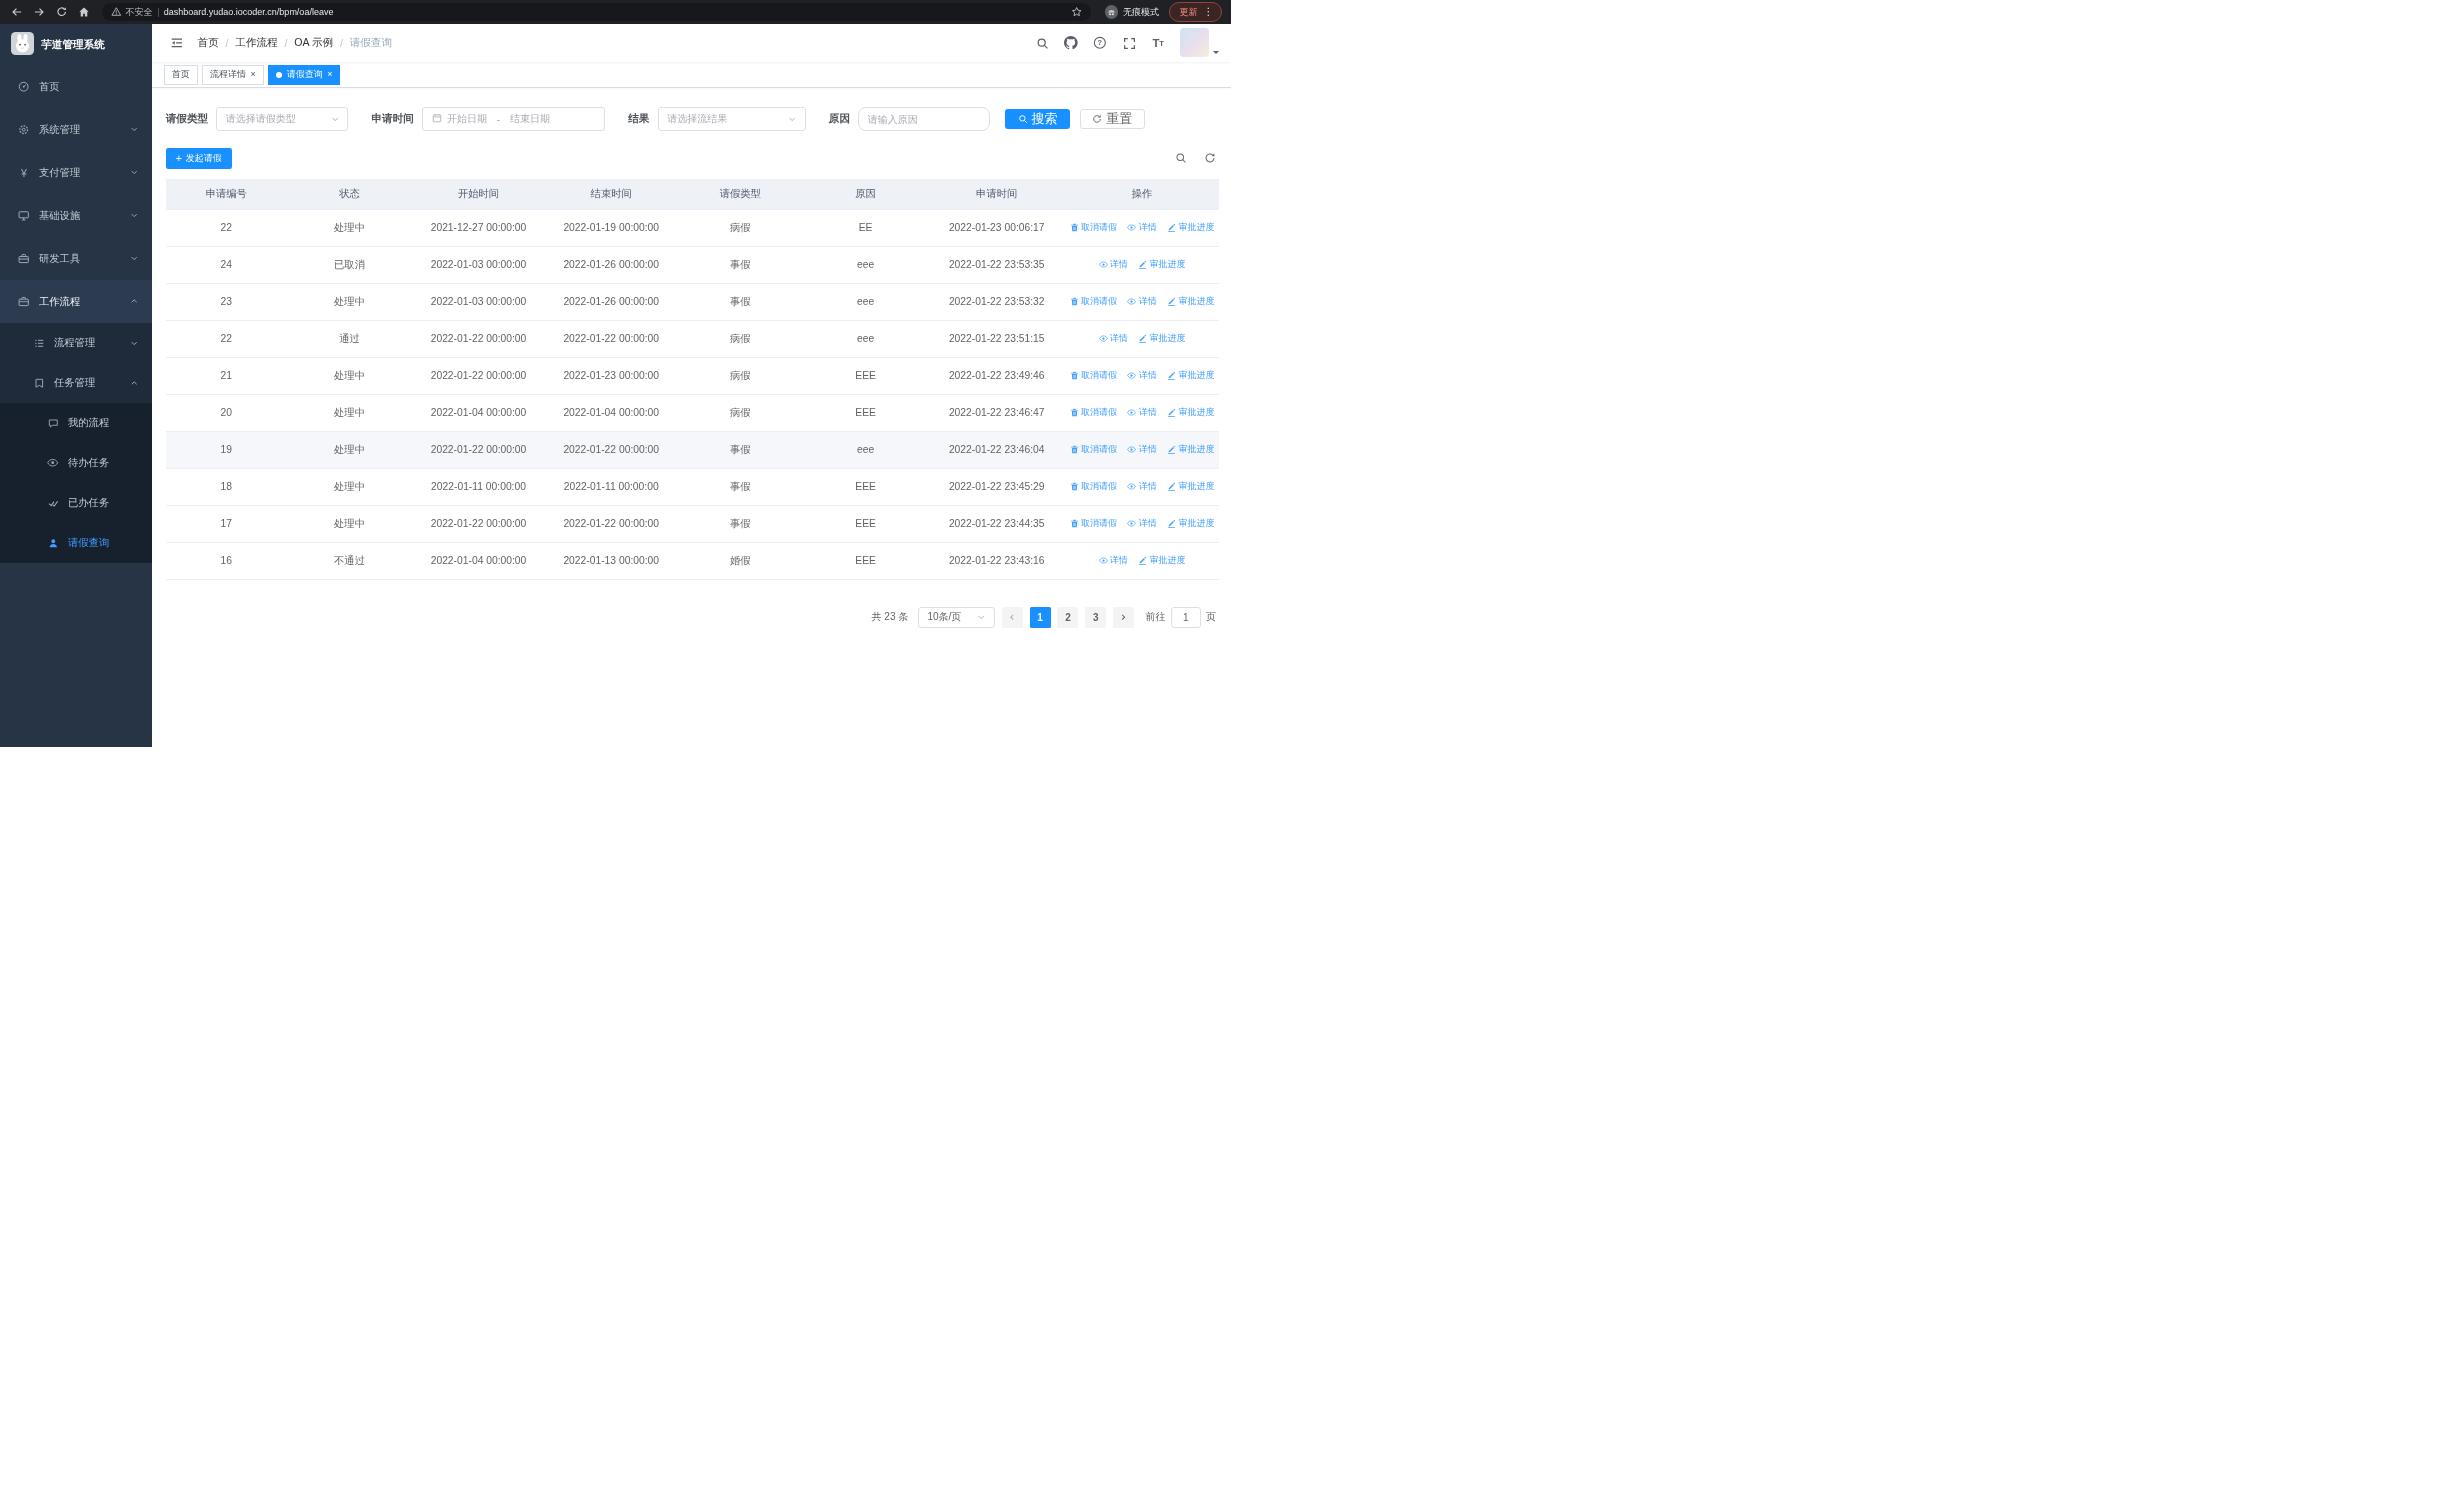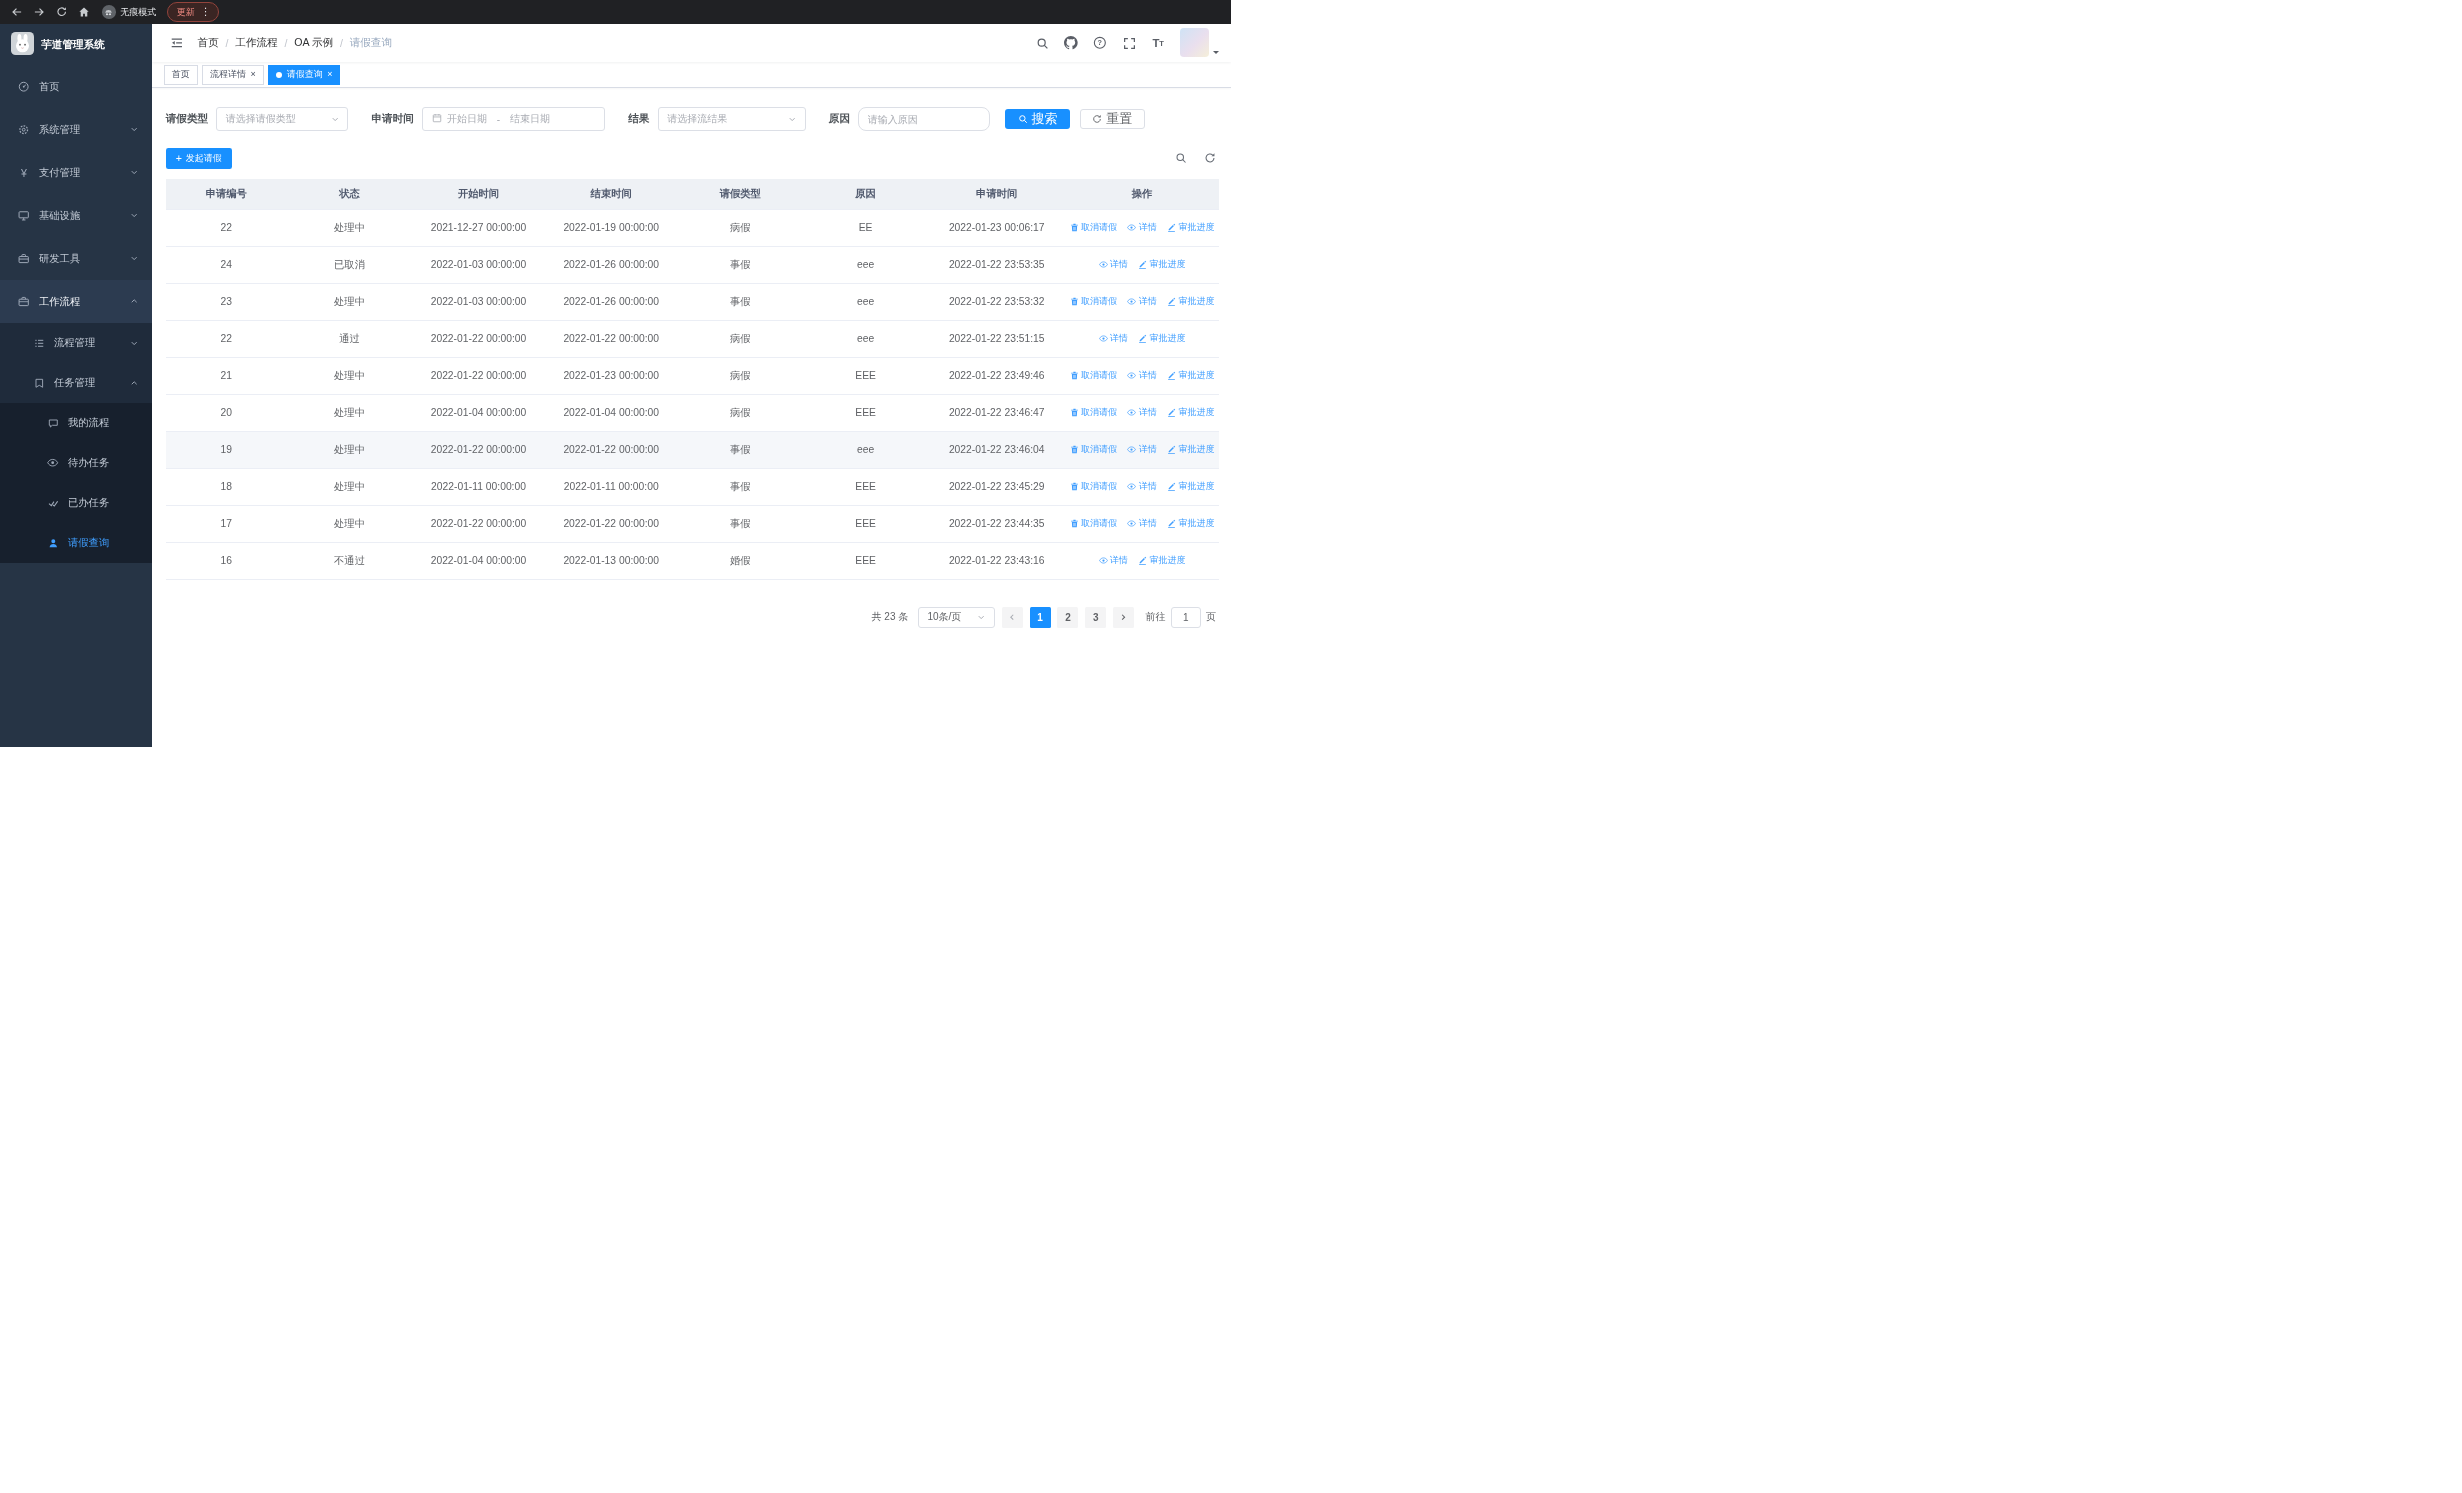--- a/index.html
+++ b/index.html
@@ -84,21 +84,21 @@
   .btn-default { background:#fff; color:#606266; border-color:#dcdfe6; }
 
   .toolbar-row { display:flex; align-items:center; padding:16.7px 15px 0 13.7px; }
   .btn-sm { height:21px; font-size:9px; padding:0 9px; border-radius:2.3px; }
   .tool-icons { margin-left:auto; display:flex; align-items:center; gap:16.7px; color:#646a73; }
   .tool-icons .t-ic { display:flex; cursor:pointer; }
 
   
   .table-wrap { padding:10.6px 12px 0 13.7px; }
   table { width:100%; border-collapse:collapse; table-layout:fixed; }
-  th { background:#eef1f5; color:#515a6e; font-size:10.3px; font-weight:700; height:30px;
+  th { background:#eef1f5; color:#515a6e; font-size:10.3px; font-weight:400; height:30px;
     text-align:center; border-bottom:0.8px solid #ebeef5; }
   td { height:37px; text-align:center; font-size:10.3px; color:#606266;
     border-bottom:0.8px solid #ebeef5; white-space:nowrap; overflow:hidden; }
   tr.is-hover td { background:#f5f7fa; }
   .op-link { color:#409eff; font-size:9px; display:inline-flex; align-items:center; gap:2.3px;
     margin:0 3.8px; cursor:pointer; }
 
   
   .pagination { display:flex; align-items:center; justify-content:flex-end; gap:6.8px;
     padding:27px 15px 0 0; font-size:10px; color:#606266; }
@@ -134,20 +134,39 @@
           <path fill="none" stroke="currentColor" stroke-width="1.6" d="M13.3 8A5.3 5.3 0 1 1 11.6 4.1"></path>
           <path fill="currentColor" d="M13.9 1.6v4h-4z"></path>
         </svg>
     </div>
     <div class="nav-btn">
       <svg width="12" height="12" viewBox="0 0 16 16">
           <path fill="currentColor" d="M8 2L1.8 7.6h1.8V14h3.2v-3.8h2.4V14h3.2V7.6h1.8z"></path>
         </svg>
     </div>
 
+    <div class="addr-bar">
+      <span class="addr-warn">
+        <span>
+          <svg width="10.6" height="10.6" viewBox="0 0 16 16">
+              <path fill="none" stroke="currentColor" stroke-width="1.3" d="M8 2.6L14.6 14H1.4z"></path>
+              <line x1="8" y1="6.8" x2="8" y2="10.2" stroke="currentColor" stroke-width="1.3"></line>
+              <circle cx="8" cy="12" r=".9" fill="currentColor"></circle>
+            </svg>
+        </span>
+        <span>不安全</span>
+      </span>
+      <span class="addr-divider"></span>
+      <span class="addr-url">dashboard.yudao.iocoder.cn/bpm/oa/leave</span>
+      <span class="addr-star">
+        <svg width="11.4" height="11.4" viewBox="0 0 16 16">
+            <path fill="none" stroke="currentColor" stroke-width="1.2" d="M8 2.2l1.8 3.8 4.2.5-3.1 2.9.8 4.2L8 11.5l-3.7 2.1.8-4.2L2 6.5l4.2-.5z"></path>
+          </svg>
+      </span>
+    </div>
 
     <div class="incog">
       <span class="incog-badge">
         <svg width="9" height="9" viewBox="0 0 24 24">
             <path fill="currentColor" d="M12 6c-3 0-5 .5-6.4 1.5L4.2 10h15.6l-1.4-2.5C17 6.5 15 6 12 6zM3.5 11.2h17v1.3h-17zM8 14.2a2.6 2.6 0 1 0 0 5.2 2.6 2.6 0 0 0 0-5.2zm8 0a2.6 2.6 0 1 0 0 5.2 2.6 2.6 0 0 0 0-5.2zm-4.6 2h1.2v1h-1.2z"></path>
           </svg>
       </span>
       <span>无痕模式</span>
     </div>
 

